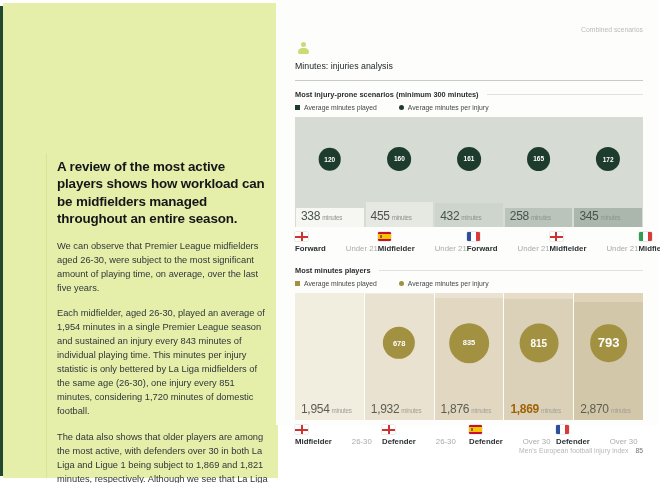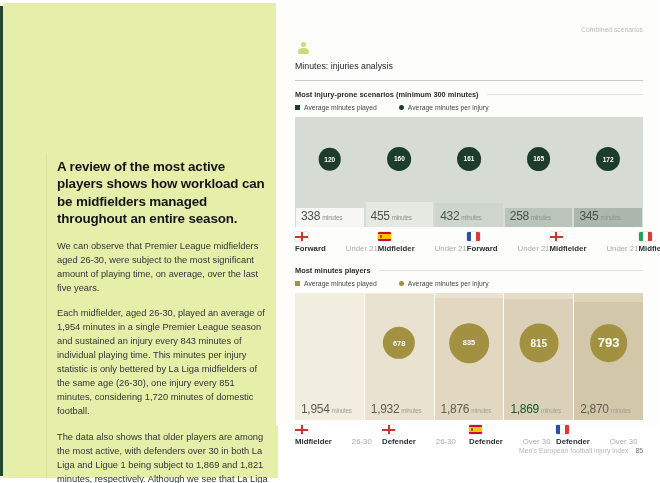--- a/index.html
+++ b/index.html
@@ -167,21 +167,21 @@
             <div class="val"><span class="num" style="color: rgb(92, 93, 82);">1,932</span><span class="unit" style="color: rgb(163, 161, 150);">minutes</span></div>
           </div>
           <div class="col" style="background: rgb(235, 227, 209);">
             <div class="bar" style="height: 122px; background: rgb(226, 216, 194);"></div>
             <div class="circle" style="height: 39.7px; width: 39.7px; top: 50px; background: rgb(162, 145, 64); font-size: 7.5px;">835</div>
             <div class="val"><span class="num" style="color: rgb(92, 93, 82);">1,876</span><span class="unit" style="color: rgb(163, 161, 150);">minutes</span></div>
           </div>
           <div class="col" style="background: rgb(230, 220, 200);">
             <div class="bar" style="height: 121px; background: rgb(219, 209, 185);"></div>
             <div class="circle" style="height: 38.8px; width: 38.8px; top: 50px; background: rgb(162, 145, 64); font-size: 10px;">815</div>
-            <div class="val"><span class="num" style="color: #14532d;">1,869</span><span class="unit" style="color: rgb(163, 161, 150);">minutes</span></div>
+            <div class="val"><span class="num" style="color: #a16207; font-weight: bold;">1,869</span><span class="unit" style="color: rgb(163, 161, 150);">minutes</span></div>
           </div>
           <div class="col" style="background: rgb(223, 211, 186);">
             <div class="bar" style="height: 118px; background: rgb(211, 199, 170);"></div>
             <div class="circle" style="height: 37.7px; width: 37.7px; top: 50px; background: rgb(162, 145, 64); font-size: 13px;">793</div>
             <div class="val"><span class="num" style="color: rgb(92, 93, 82);">2,870</span><span class="unit" style="color: rgb(163, 161, 150);">minutes</span></div>
           </div>
         </div>
       <div class="flagrow">
           <div class="cat">
             <div class="flag" style="background: rgb(255, 255, 255);">

